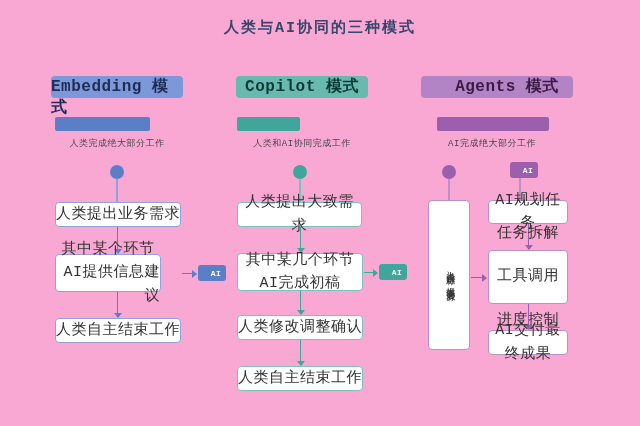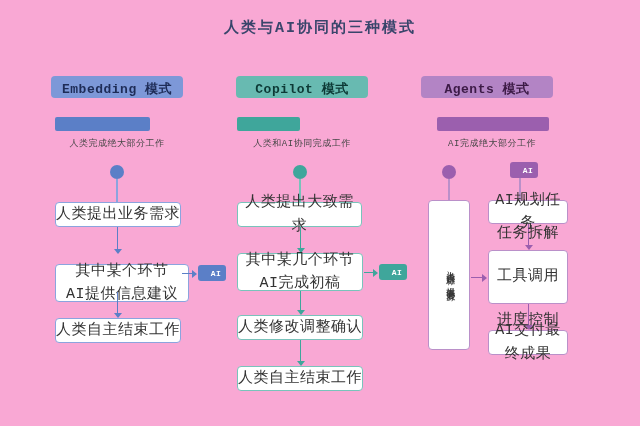--- a/index.html
+++ b/index.html
@@ -13,22 +13,22 @@
     font-size:15px;font-weight:bold;color:#39456b;letter-spacing:2px;
   }
   
   .c1{--c:#5b7fc7;--border:#8ba4de;--pill:#7d98d8;--pilltext:#1e2c57;}
   .c2{--c:#3fa69b;--border:#79c3bb;--pill:#68bab1;--pilltext:#0d3a36;}
   .c3{--c:#9b5fae;--border:#ba90c9;--pill:#b384c5;--pilltext:#3c1a46;}
 
   .pill{
     position:absolute;width:132px;height:22px;border-radius:4px;
     background:var(--pill);color:var(--pilltext);
-    display:flex;align-items:flex-end;justify-content:center;
-    font-size:13px;font-weight:bold;letter-spacing:.5px;
+    display:flex;align-items:flex-start;justify-content:center;
+    font-size:16px;font-weight:bold;letter-spacing:.5px;
   }
   .bar{position:absolute;height:14px;background:var(--c);border-radius:2px;}
   .caption{
     position:absolute;width:160px;text-align:center;
     font-size:9px;color:#474747;letter-spacing:.5px;
   }
   .dot{position:absolute;width:14px;height:14px;border-radius:50%;background:var(--c);}
   .badge{
     position:absolute;width:20px;height:16px;border-radius:3px;
     background:var(--c);color:#fff;font-size:8px;font-weight:bold;
@@ -74,21 +74,21 @@
   <div class="bar c1" style="left:55px;top:117px;width:95px;"></div>
   <div class="caption" style="left:37px;top:137px;">人类完成绝大部分工作</div>
 
   <div class="dot c1" style="left:110px;top:165px;"></div>
   <div class="linev c1" style="left:116px;top:179px;height:23px;"></div>
 
   <div class="box c1" style="left:55px;top:202px;width:126px;height:25px;">
     <span>人类提出业务需求</span>
   </div>
   <div class="arrow-v c1" style="left:113px;top:227px;height:27px;"></div>
-  <div class="box c1" style="left:55px;top:264px;width:134px;height:38px;text-align:right;">
+  <div class="box c1" style="left:55px;top:254px;width:106px;height:38px;text-align:right;">
     <span>其中某个环节</span>
     <span>AI提供信息建议</span>
   </div>
   <div class="arrow-h c1" style="left:182px;top:269px;width:15px;"></div>
   <div class="badge c1" style="left:198px;top:265px;">AI</div>
   <div class="arrow-v c1" style="left:113px;top:292px;height:26px;"></div>
   <div class="box c1" style="left:55px;top:318px;width:126px;height:25px;">
     <span>人类自主结束工作</span>
   </div>
 
@@ -113,21 +113,21 @@
   <div class="badge c2" style="left:379px;top:264px;">AI</div>
   <div class="arrow-v c2" style="left:296px;top:291px;height:24px;"></div>
   <div class="box c2" style="left:237px;top:315px;width:126px;height:25px;">
     <span>人类修改调整确认</span>
   </div>
   <div class="arrow-v c2" style="left:296px;top:340px;height:26px;"></div>
   <div class="box c2" style="left:237px;top:366px;width:126px;height:25px;">
     <span>人类自主结束工作</span>
   </div>
 
-  <div class="pill c3" style="left:421px;top:76px;">
+  <div class="pill c3" style="left:421px;top:76px;padding-left:20px;">
     <span>Agents 模式</span>
   </div>
   <div class="bar c3" style="left:437px;top:117px;width:112px;"></div>
   <div class="caption" style="left:412px;top:137px;">AI完成绝大部分工作</div>
 
   <div class="dot c3" style="left:442px;top:165px;"></div>
   <div class="linev c3" style="left:448px;top:179px;height:21px;"></div>
   <div class="badge c3" style="left:510px;top:162px;">AI</div>
   <div class="linev c3" style="left:519px;top:178px;height:22px;"></div>
 

